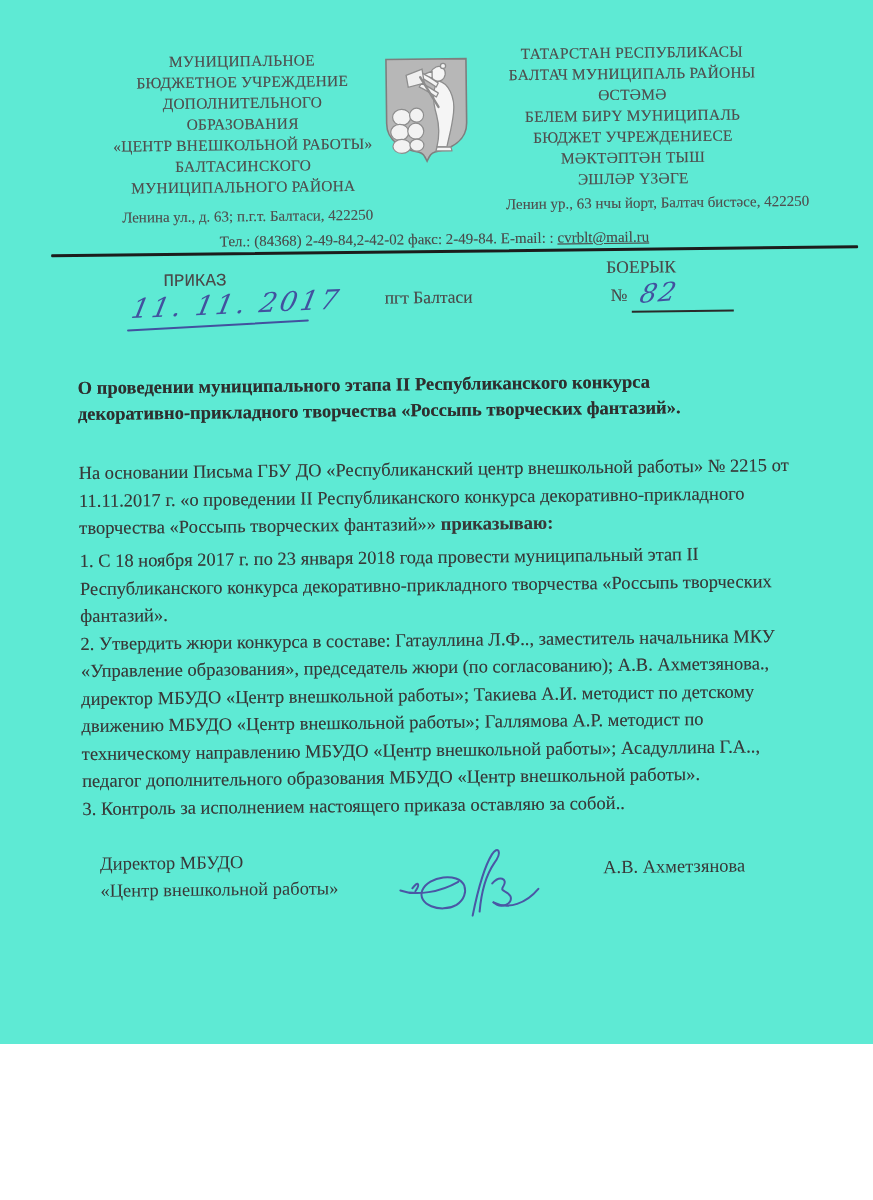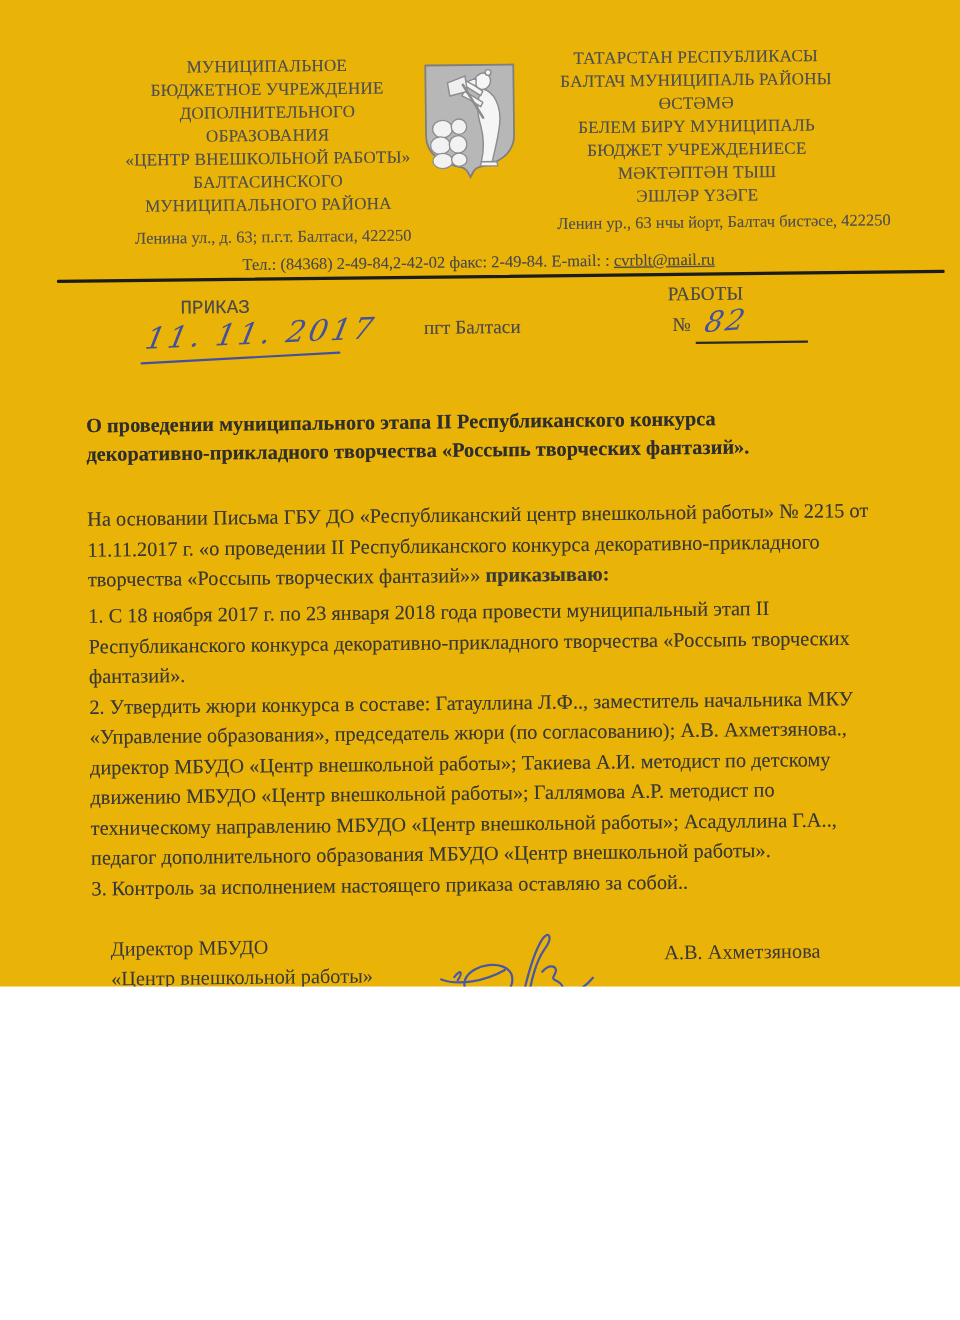--- a/index.html
+++ b/index.html
@@ -1,20 +1,20 @@
 <!DOCTYPE html>
 <html><head>
 <meta charset="utf-8">
 <style>
   html,body{margin:0;padding:0;}
   body{background:#ffffff;}
   .page{
     position:relative;
-    width:873px;height:897px;
-    background:#eab308;
+    width:873px;height:1044px;
+    background:#5eead4;
     overflow:hidden;
     font-family:"Liberation Serif", serif;
     color:#3b3b3b;
   }
   .doc{
     position:absolute;inset:0;
     transform:rotate(-0.65deg);
     transform-origin:50% 40%;
   }
   .org-block{
@@ -158,21 +158,21 @@
     <div class="contact">
       <span>Тел.: (84368) 2-49-84,2-42-02 факс: 2-49-84. E-mail: : </span><span class="email">cvrblt@mail.ru</span>
     </div>
 
     <div class="rule"></div>
 
     <div class="label prikaz">ПРИКАЗ</div>
     <div class="hand hand-date">11. 11. 2017</div>
     <div class="hand-date-underline"></div>
     <div class="label place">пгт Балтаси</div>
-    <div class="label boeryk">РАБОТЫ</div>
+    <div class="label boeryk">БОЕРЫК</div>
     <div class="label num-label">№</div>
     <div class="hand hand-num">82</div>
     <div class="num-underline"></div>
 
     <div class="title">
       <span>О проведении муниципального этапа II Республиканского конкурса</span>
       <span>декоративно-прикладного творчества «Россыпь творческих фантазий».</span>
     </div>
 
     <div class="bodytext intro">

